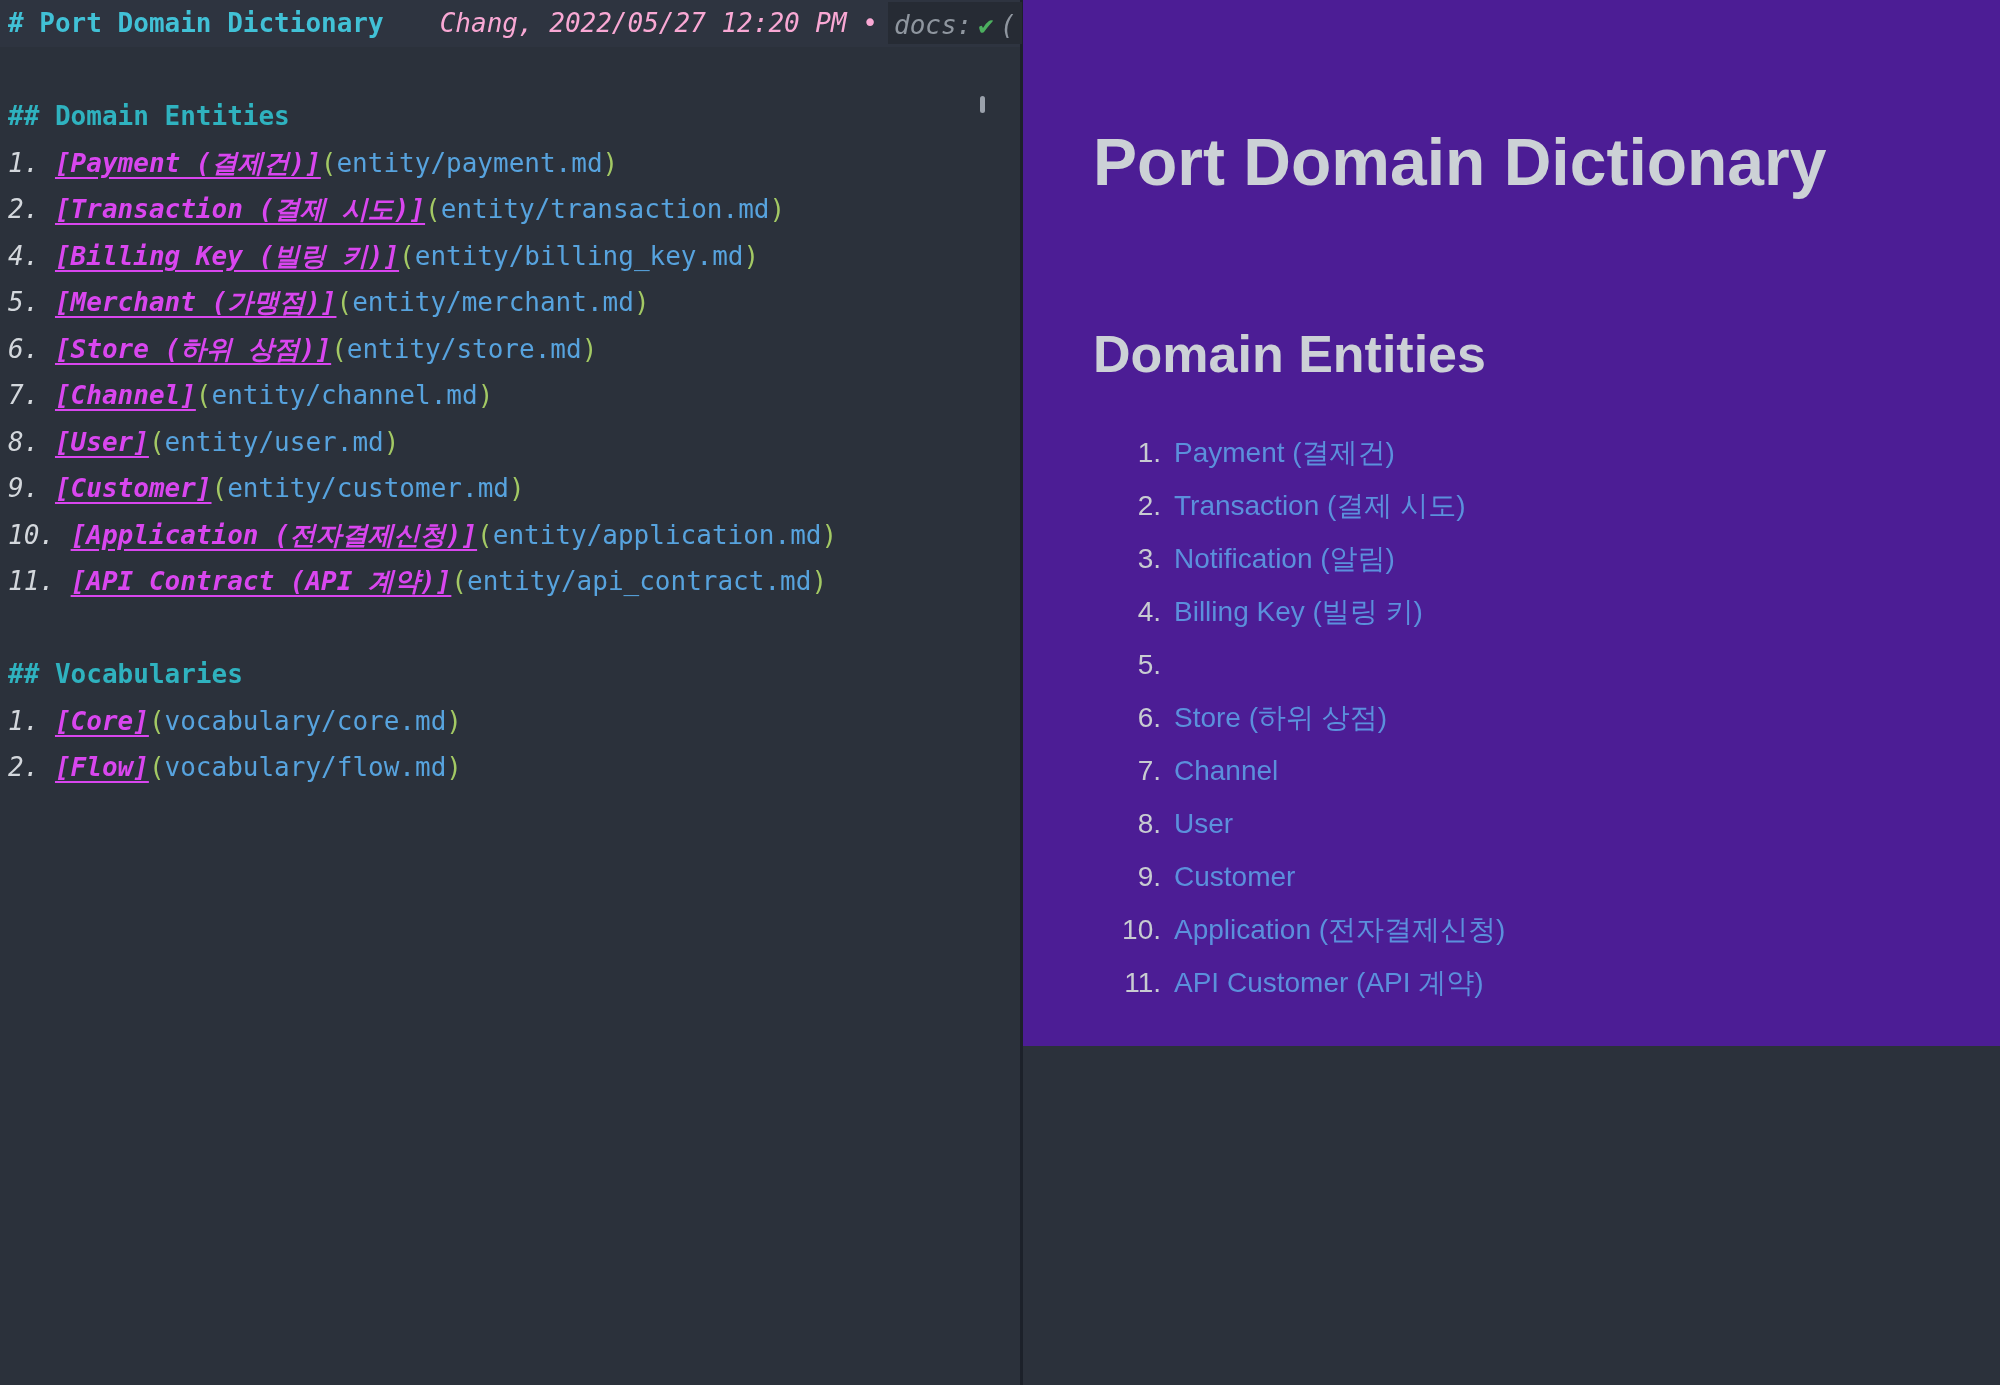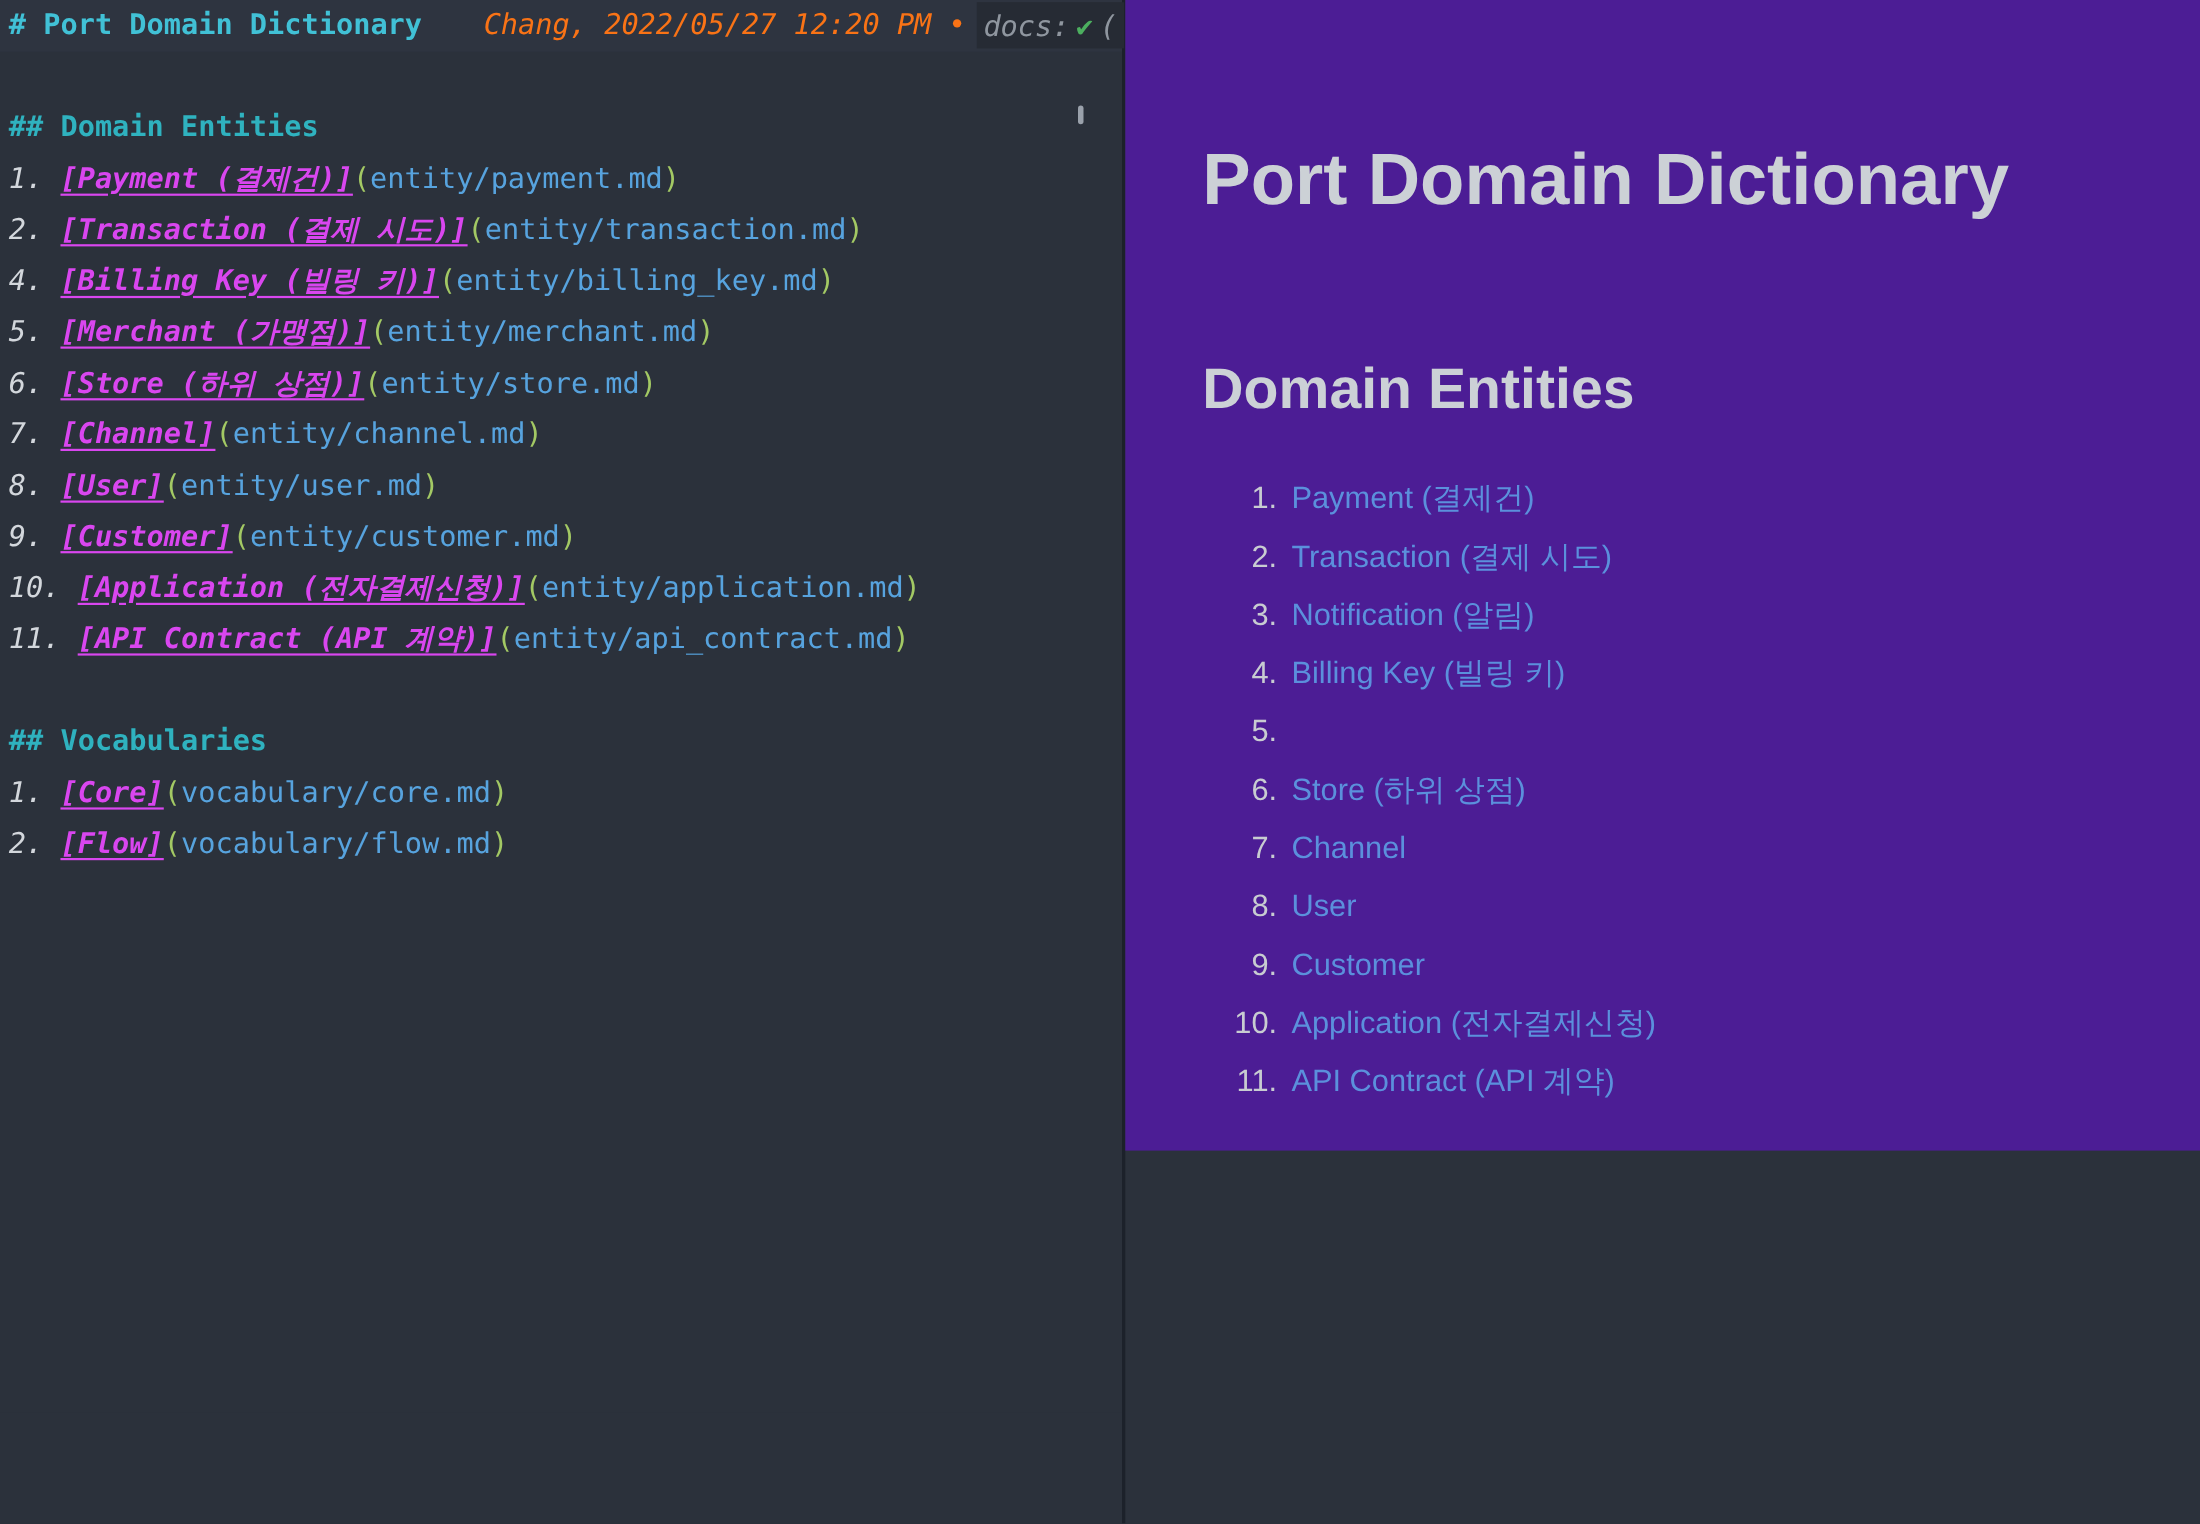--- a/index.html
+++ b/index.html
@@ -25,21 +25,21 @@
     font-size:26px;
     color:#c9ced4;
   }
   .ed-header-line{
     background:#2e3440;
     display:flex;align-items:center;
   }
   .ed-h1{color:#41c1d6;font-weight:700;}
   .ed-h2{color:#2fb2bf;font-weight:700;}
   .ed-meta{
-    color:#f97316;font-style:italic;
+    color:#f9a8d4;font-style:italic;
     margin-left:56px;
   }
   .ed-docs-chip{
     background:#262b34;
     display:inline-flex;align-items:flex-start;
     padding:0 6px;height:42px;
     margin-left:10px;
   }
   .ed-docs-label{color:#8f969f;font-style:italic;}
   .ed-check{color:#4caf5f;font-weight:700;font-style:normal;margin:0 6px;}
@@ -173,21 +173,21 @@
           <li>
             <span class="pv-num">9.</span>
             <a class="pv-link">Customer</a>
           </li>
           <li>
             <span class="pv-num">10.</span>
             <a class="pv-link">Application (전자결제신청)</a>
           </li>
           <li>
             <span class="pv-num">11.</span>
-            <a class="pv-link">API Contract (API 계약)</a>
+            <a class="pv-link">API Customer (API 계약)</a>
           </li>
         </ol>
         <h2 class="pv-h2">Vocabularies</h2>
         <ol class="pv-list">
           <li>
             <span class="pv-num">1.</span>
             <a class="pv-link">Core</a>
           </li>
           <li>
             <span class="pv-num">2.</span>

